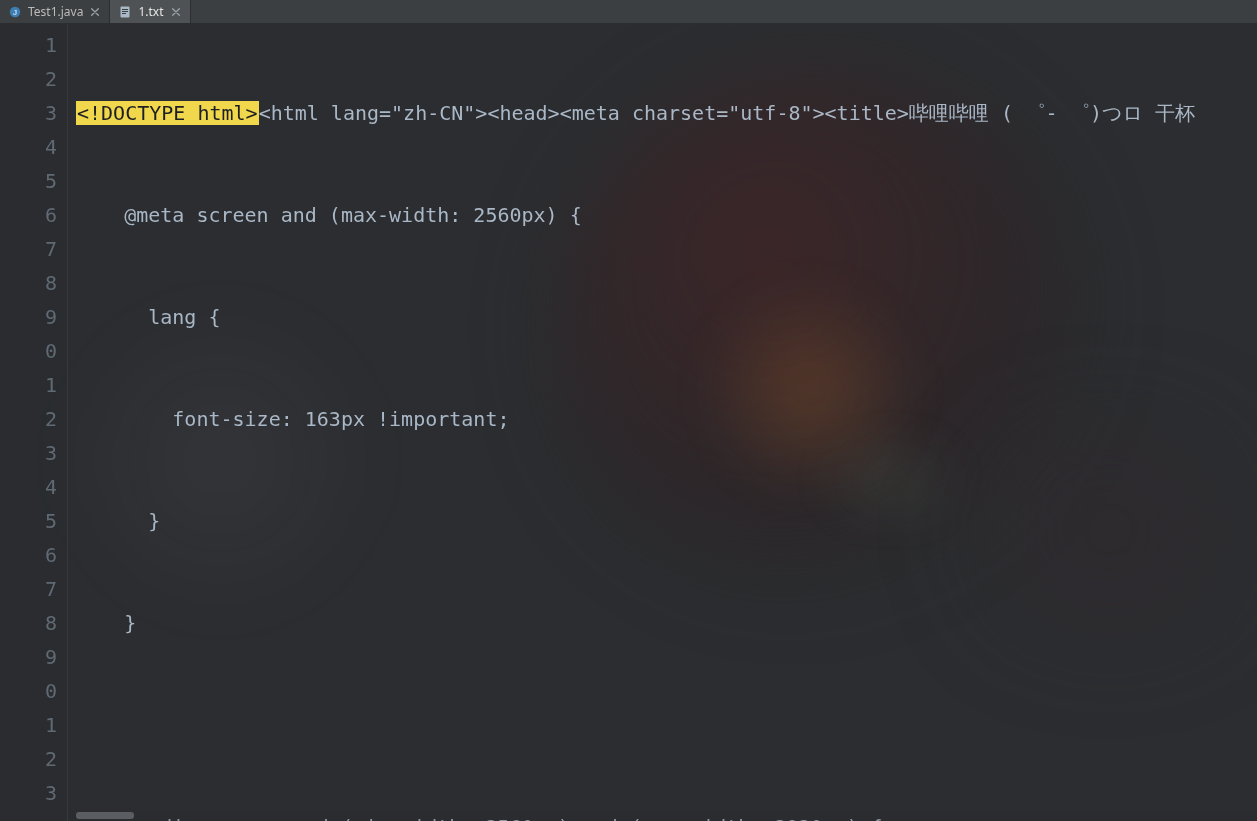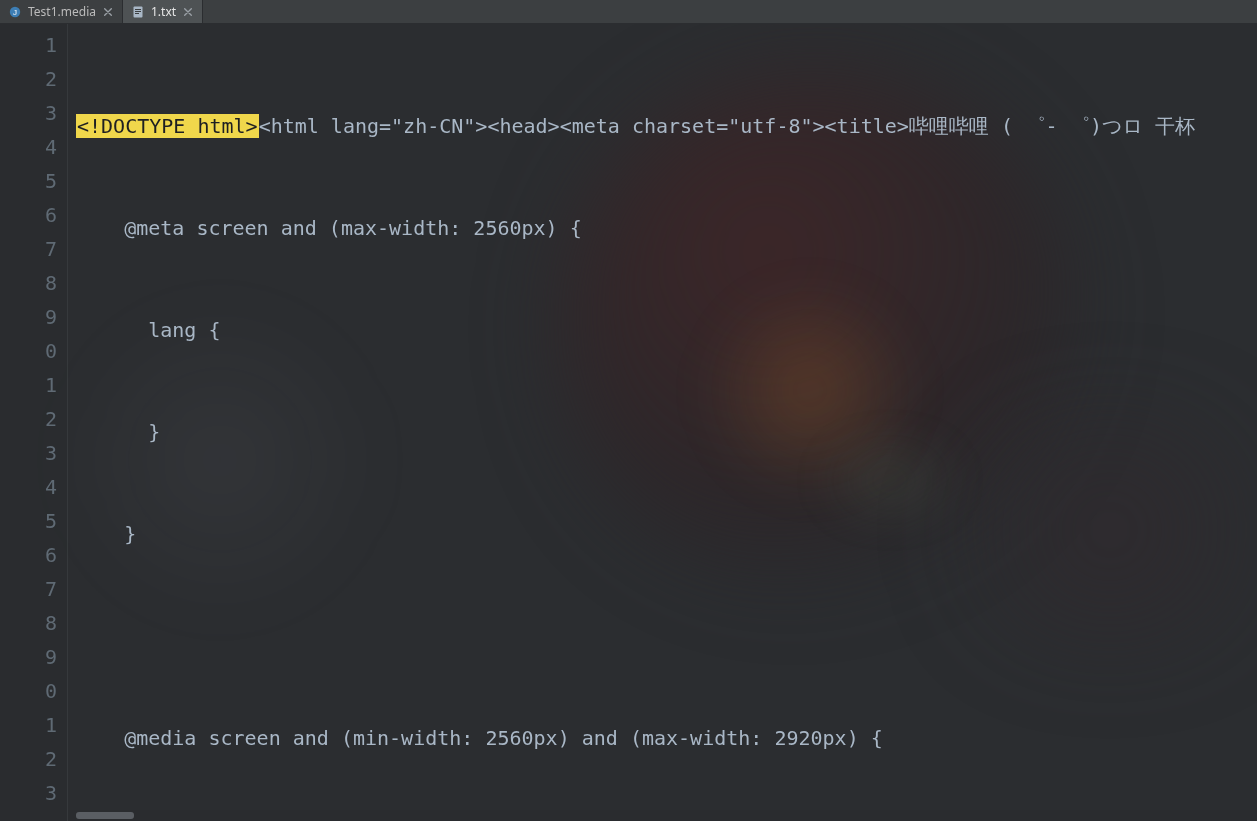--- a/index.html
+++ b/index.html
@@ -78,21 +78,21 @@
     text-align: right;
     color: #5f6a74;
     user-select: none;
     border-right: 1px solid rgba(90,96,100,.25);
     background: rgba(40,42,45,.25);
   }
   .gutter div { height: 34px; }
   .code {
     position: relative;
     flex: 1;
-    padding: 17px 0 0 8px;
+    padding: 4px 0 0 8px;
     white-space: pre;
     color: #a9b7c6;
     overflow: hidden;
   }
   .code .line { height: 34px; }
   .hl {
     background: #f0d74b;
     color: #1e1f22;
     padding: 0 1px;
     border-radius: 0;
@@ -131,21 +131,21 @@
   </div>
 
   <div class="tabbar">
     <div class="tab">
       <span class="icon">
         <svg viewBox="0 0 14 14" width="14" height="14">
             <circle cx="7" cy="7" r="5.2" fill="#3d7eb5"></circle>
             <text x="7" y="10" text-anchor="middle" font-size="8" font-family="sans-serif" fill="#fff">J</text>
           </svg>
       </span>
-      <span>Test1.media</span>
+      <span>Test1.java</span>
       <span class="close">
         <svg viewBox="0 0 12 12" width="10" height="10">
             <path d="M2 2 L10 10 M10 2 L2 10" stroke="currentColor" stroke-width="1.6" stroke-linecap="round"></path>
           </svg>
       </span>
     </div>
     <div class="tab active">
       <span class="icon">
         <svg viewBox="0 0 14 14" width="14" height="14">
             <rect x="2.5" y="1.5" width="9" height="11" rx="1" fill="#a9b7c6"></rect>
@@ -187,20 +187,21 @@
       <div>0</div>
       <div>1</div>
       <div>2</div>
       <div>3</div>
     </div>
 
     <div class="code">
       <div class="line"><span class="hl">&lt;!DOCTYPE html&gt;</span><span class="tok-text">&lt;html lang="zh-CN"&gt;&lt;head&gt;&lt;meta charset="utf-8"&gt;&lt;title&gt;哔哩哔哩 ( ゜- ゜)つロ 干杯</span></div>
       <div class="line tok-text">    @meta screen and (max-width: 2560px) {</div>
       <div class="line tok-text">      lang {</div>
+      <div class="line tok-text">        font-size: 163px !important;</div>
       <div class="line tok-text">      }</div>
       <div class="line tok-text">    }</div>
       <div class="line tok-text"></div>
       <div class="line tok-text">    @media screen and (min-width: 2560px) and (max-width: 2920px) {</div>
       
       
       
       
       
       

